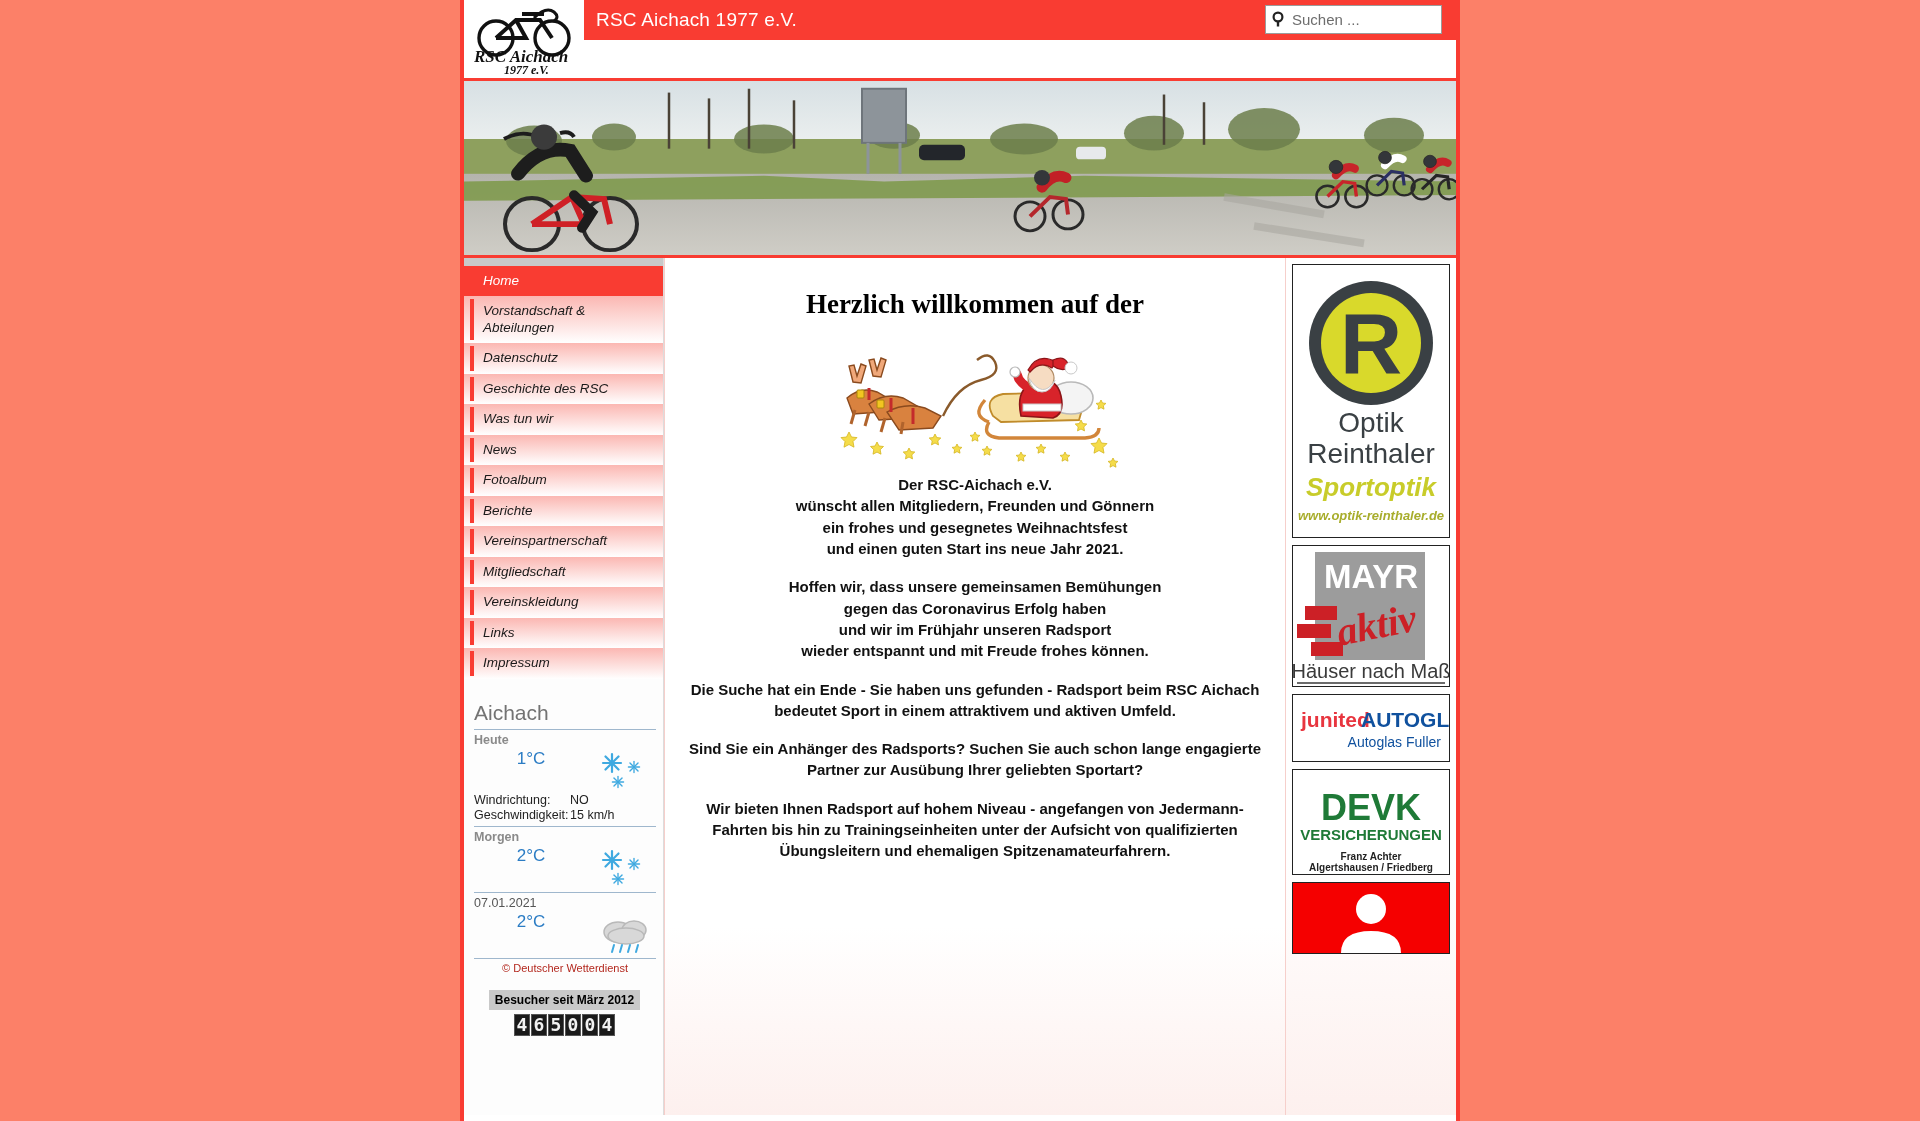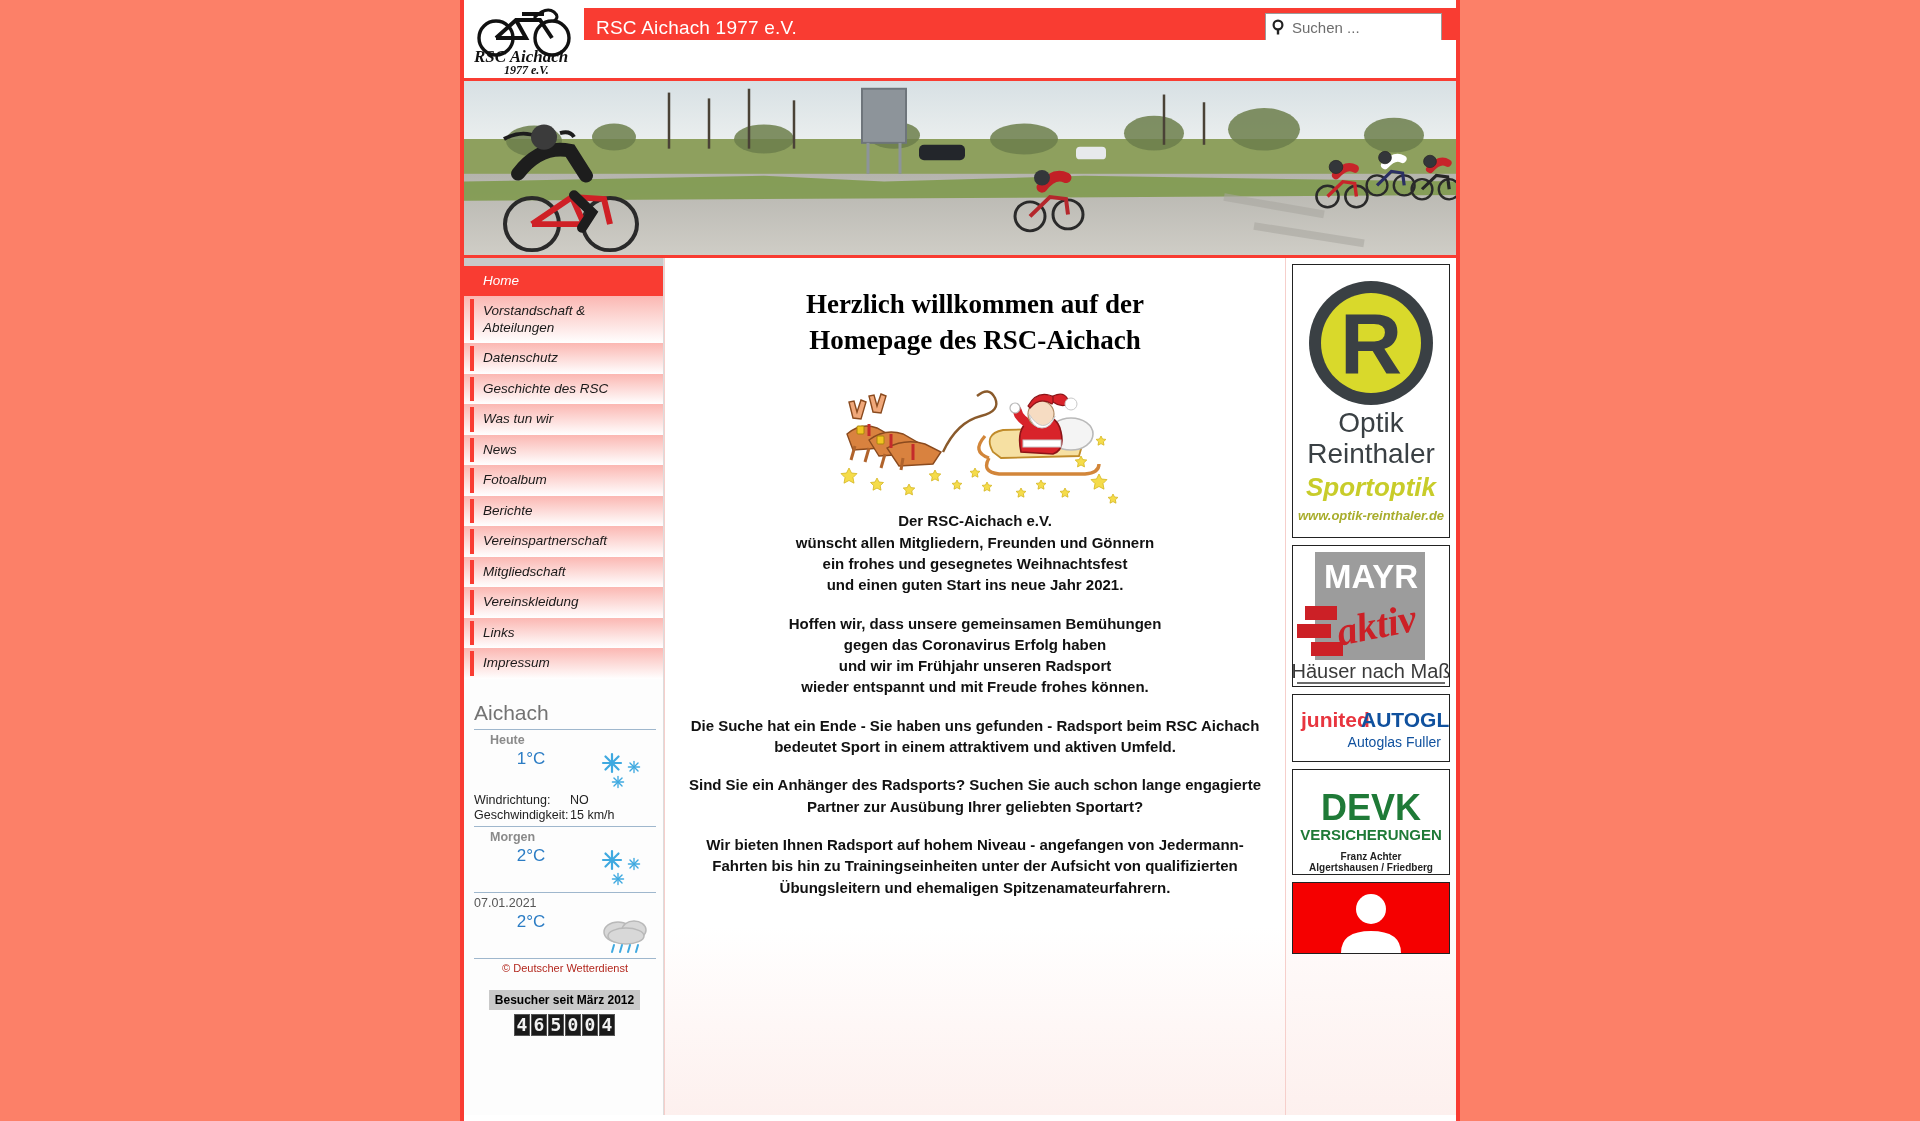--- a/index.html
+++ b/index.html
@@ -33,21 +33,21 @@
   }
   .logo {
     position: absolute;
     left: 6px; top: 2px;
     width: 114px; height: 76px;
     background: #fff;
   }
   .logo svg { display:block; }
   .titlebar {
     position: absolute;
-    left: 120px; top: 8px;
+    left: 120px; top: 0;
     right: 0; height: 40px;
     background: #F93C32;
   }
   .site-title {
     position: absolute;
     left: 12px; top: 9px;
     color: #ffffff;
     font-size: 19px;
     letter-spacing: .2px;
     white-space: nowrap;
@@ -146,21 +146,21 @@
     font-size: 12px;
     color: #222;
   }
   .weather-city {
     font-size: 21px;
     color: #737373;
     font-weight: normal;
     padding-bottom: 2px;
   }
   .wrule { height: 1px; background: #9fb7cd; margin: 2px 0 3px 0; }
-  .wlabel { color: #8a8a8a; font-size: 12.5px; font-weight: bold; margin: 2px 16px; }
+  .wlabel { color: #8a8a8a; font-size: 12.5px; font-weight: bold; margin: 2px 0; }
   .wrow { display: flex; height: 44px; }
   .wtemp {
     flex: 1 1 auto;
     text-align: center;
     color: #2B7CC4;
     font-size: 17px;
     padding-right: 8px;
   }
   .wicon { flex: 0 0 60px; height: 44px; position: relative; }
   .wdetail { font-size: 12.5px; line-height: 1.25; display:flex; }
@@ -526,21 +526,20 @@
             <span>0</span>
             <span>0</span>
             <span>4</span>
           </div>
         </div>
       </div>
 
       <div class="centercol">
         <h1 class="welcome">
           <span>Herzlich willkommen auf der</span><br>
-          <span>Homepage des RSC-Aichach</span>
         </h1>
 
         <div class="xmas">
           <svg width="300" height="130" viewBox="0 0 300 130" aria-hidden="true">
 
             <g stroke="#8a4a1e" stroke-width="1.4">
               <g fill="#d9823f">
                 <path d="M22 60 q14 -12 30 -6 l14 8 l-10 12 l-28 2 z"></path>
                 <path d="M44 66 q16 -12 34 -6 l14 8 l-8 12 l-30 2 z"></path>
                 <path d="M62 74 q18 -10 38 -4 l16 8 l-8 12 l-34 2 z"></path>

